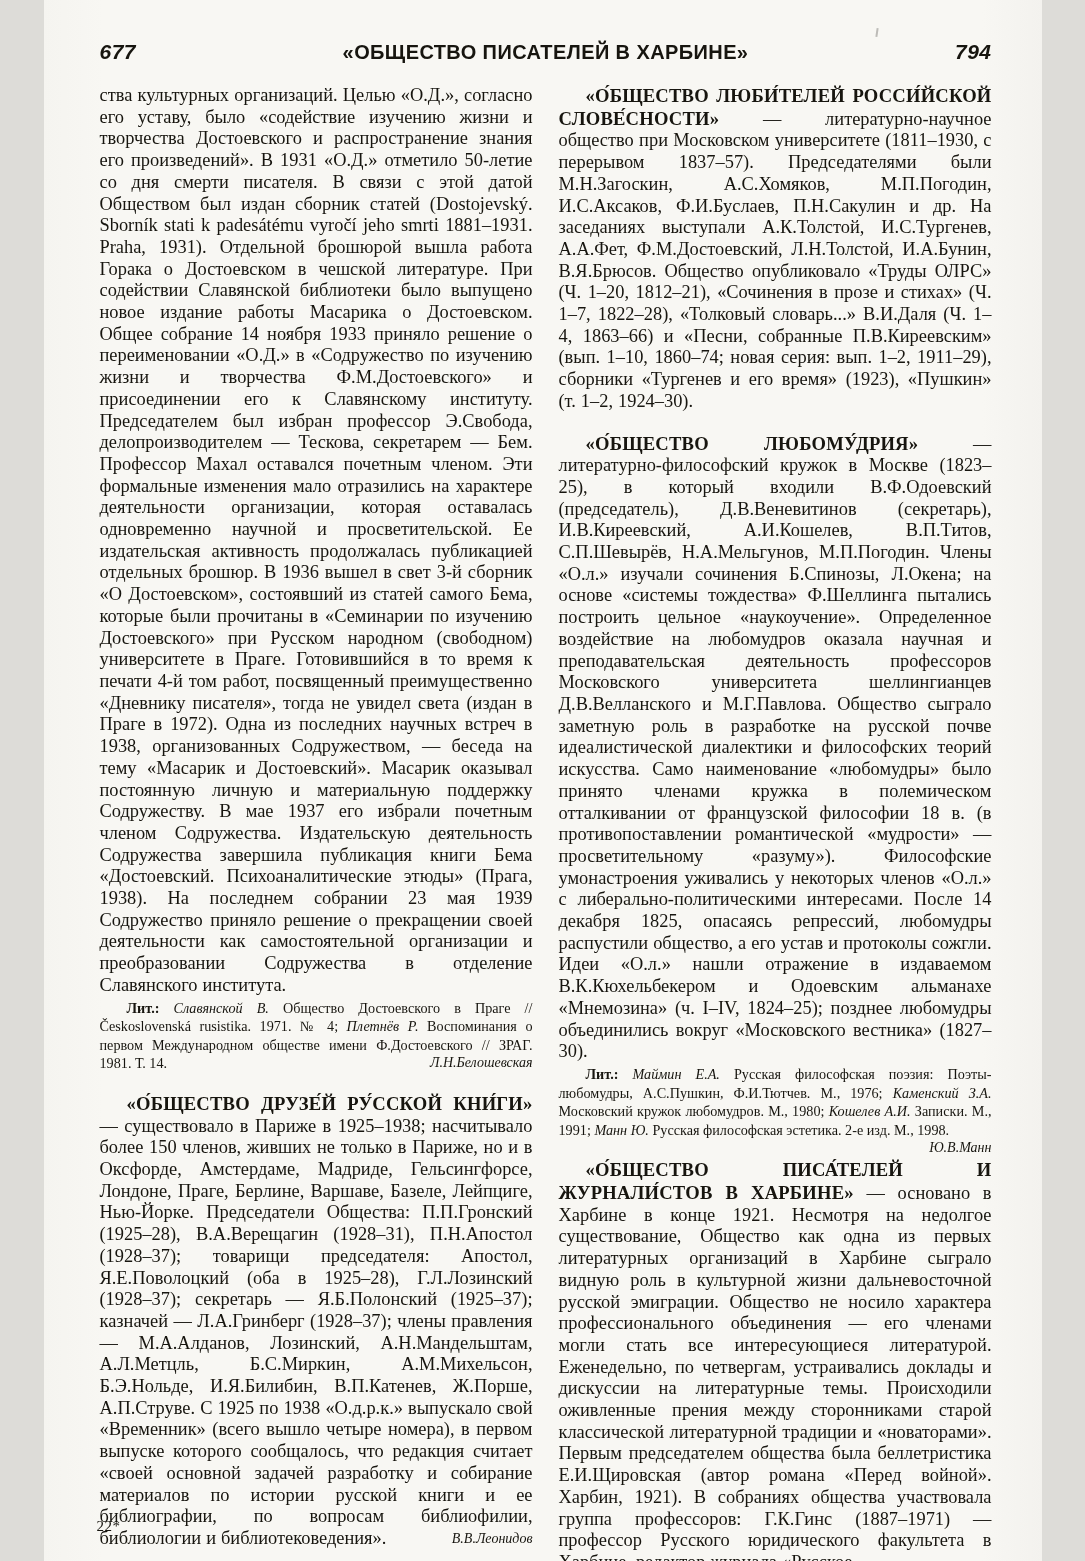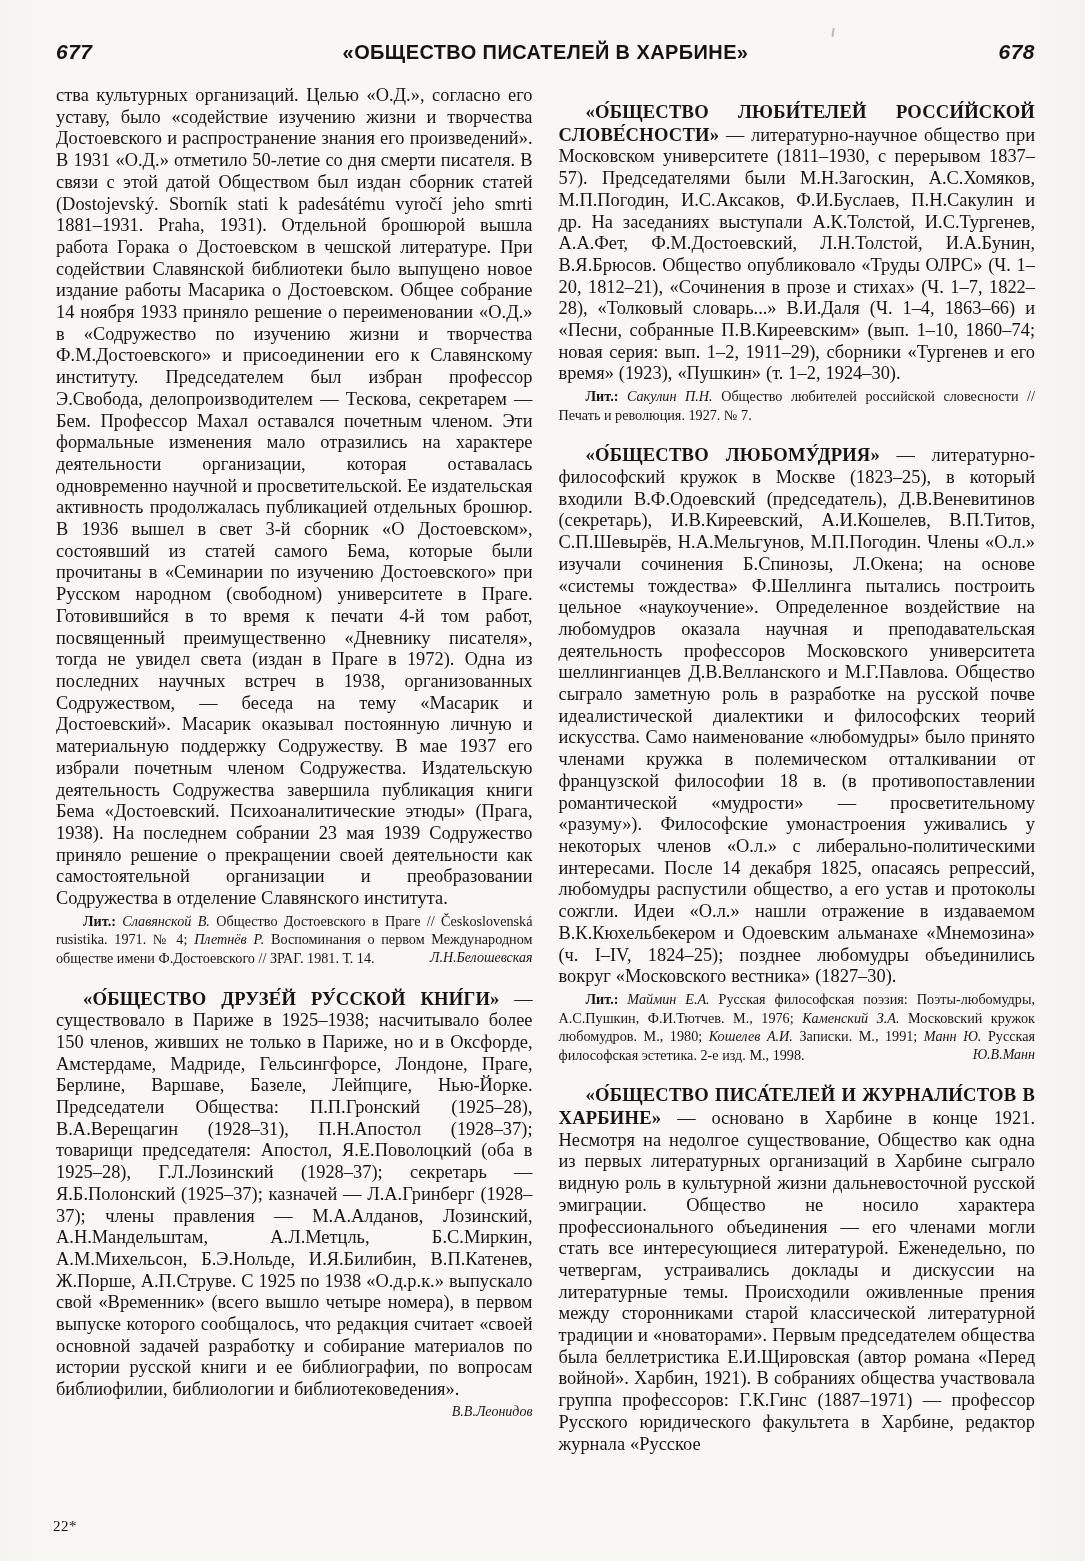--- a/index.html
+++ b/index.html
@@ -1,20 +1,20 @@
 <!DOCTYPE html>
 <html lang="ru"><head>
 <meta charset="utf-8">
 <style>
   html, body { margin: 0; padding: 0; }
   body { background: #dddcd8; }
 
   .page {
     position: relative;
-    width: 1085px;
+    width: 998px;
     height: 1561px;
     margin: 0 auto;
     background: linear-gradient(90deg, #f5f4f0 0%, #f8f7f3 6%, #f8f7f3 94%, #f3f2ee 100%);
     color: #17150f;
     box-sizing: border-box;
     padding: 40px 50px 0 56px;
     overflow: hidden;
     font-family: "Liberation Serif", "DejaVu Serif", serif;
   }
 
@@ -54,21 +54,21 @@
   }
 
   
   .body {
     margin: 0;
     font-size: 18.4px;
     line-height: 21.7px;
     word-spacing: 0.02em;
   }
   .body.entry { text-indent: 27px; margin-top: 20px; }
-  .body.entry.first { margin-top: 16px; }
+  .body.entry.first { margin-top: 0; }
   .ttl {
     font-weight: 700;
     font-size: 18.6px;
     letter-spacing: 0.2px;
   }
 
   
   .lit {
     margin: 2px 0 0;
     font-size: 14.2px;
@@ -112,21 +112,21 @@
 </head>
 <body>
 
 <div class="page">
 
   <div class="speck"></div>
 
   <header class="hdr">
     <span class="pn">677</span>
     <span class="rt">«ОБЩЕСТВО ПИСАТЕЛЕЙ В ХАРБИНЕ»</span>
-    <span class="pn right">678</span>
+    <span class="pn right">794</span>
   </header>
 
   <main class="cols">
 
     <section class="col">
 
       <article>
         <p class="body cont"><span>ства культурных организаций. Целью «О.Д.», согласно его уставу, было «содействие изучению жизни и творчества Достоевского и распространение знания его произведений». В 1931 «О.Д.» отметило 50-летие со дня смерти писателя. В связи с этой датой Обществом был издан сборник статей (Dostojevský. Sborník stati k padesátému vyročí jeho smrti 1881–1931. Praha, 1931). Отдельной брошюрой вышла работа Горака о Достоевском в чешской литературе. При содействии Славянской библиотеки было выпущено новое издание работы Масарика о Достоевском. Общее собрание 14 ноября 1933 приняло решение о переименовании «О.Д.» в «Содружество по изучению жизни и творчества Ф.М.Достоевского» и присоединении его к Славянскому институту. Председателем был избран профессор Э.Свобода, делопроизводителем — Тескова, секретарем — Бем. Профессор Махал оставался почетным членом. Эти формальные изменения мало отразились на характере деятельности организации, которая оставалась одновременно научной и просветительской. Ее издательская активность продолжалась публикацией отдельных брошюр. В 1936 вышел в свет 3-й сборник «О Достоевском», состоявший из статей самого Бема, которые были прочитаны в «Семинарии по изучению Достоевского» при Русском народном (свободном) университете в Праге. Готовившийся в то время к печати 4-й том работ, посвященный преимущественно «Дневнику писателя», тогда не увидел света (издан в Праге в 1972). Одна из последних научных встреч в 1938, организованных Содружеством, — беседа на тему «Масарик и Достоевский». Масарик оказывал постоянную личную и материальную поддержку Содружеству. В мае 1937 его избрали почетным членом Содружества. Издательскую деятельность Содружества завершила публикация книги Бема «Достоевский. Психоаналитические этюды» (Прага, 1938). На последнем собрании 23 мая 1939 Содружество приняло решение о прекращении своей деятельности как самостоятельной организации и преобразовании Содружества в отделение Славянского института.</span></p>
         <p class="lit"><span class="lab">Лит.: </span><span class="it">Славянской В.</span><span> Общество Достоевского в Праге // Československá rusistika. 1971. № 4; </span><span class="it">Плетнёв Р.</span><span> Воспоминания о первом Международном обществе имени Ф.Достоевского // ЗРАГ. 1981. Т. 14.</span><span class="sig">Л.Н.Белошевская</span></p>
       </article>
@@ -134,21 +134,20 @@
       <article>
         <p class="body entry"><span class="ttl">«О́БЩЕСТВО ДРУЗЕ́Й РУ́ССКОЙ КНИ́ГИ»</span> <span>— существовало в Париже в 1925–1938; насчитывало более 150 членов, живших не только в Париже, но и в Оксфорде, Амстердаме, Мадриде, Гельсингфорсе, Лондоне, Праге, Берлине, Варшаве, Базеле, Лейпциге, Нью-Йорке. Председатели Общества: П.П.Гронский (1925–28), В.А.Верещагин (1928–31), П.Н.Апостол (1928–37); товарищи председателя: Апостол, Я.Е.Поволоцкий (оба в 1925–28), Г.Л.Лозинский (1928–37); секретарь — Я.Б.Полонский (1925–37); казначей — Л.А.Гринберг (1928–37); члены правления — М.А.Алданов, Лозинский, А.Н.Мандельштам, А.Л.Метцль, Б.С.Миркин, А.М.Михельсон, Б.Э.Нольде, И.Я.Билибин, В.П.Катенев, Ж.Порше, А.П.Струве. С 1925 по 1938 «О.д.р.к.» выпускало свой «Временник» (всего вышло четыре номера), в первом выпуске которого сообщалось, что редакция считает «своей основной задачей разработку и собирание материалов по истории русской книги и ее библиографии, по вопросам библиофилии, библиологии и библиотековедения».</span><span class="sig">В.В.Леонидов</span></p>
       </article>
 
     </section>
 
     <section class="col">
 
       <article>
         <p class="body entry first"><span class="ttl">«О́БЩЕСТВО ЛЮБИ́ТЕЛЕЙ РОССИ́ЙСКОЙ СЛОВЕ́СНОСТИ»</span> <span>— литературно-научное общество при Московском университете (1811–1930, с перерывом 1837–57). Председателями были М.Н.Загоскин, А.С.Хомяков, М.П.Погодин, И.С.Аксаков, Ф.И.Буслаев, П.Н.Сакулин и др. На заседаниях выступали А.К.Толстой, И.С.Тургенев, А.А.Фет, Ф.М.Достоевский, Л.Н.Толстой, И.А.Бунин, В.Я.Брюсов. Общество опубликовало «Труды ОЛРС» (Ч. 1–20, 1812–21), «Сочинения в прозе и стихах» (Ч. 1–7, 1822–28), «Толковый словарь...» В.И.Даля (Ч. 1–4, 1863–66) и «Песни, собранные П.В.Киреевским» (вып. 1–10, 1860–74; новая серия: вып. 1–2, 1911–29), сборники «Тургенев и его время» (1923), «Пушкин» (т. 1–2, 1924–30).</span></p>
-        <p class="lit"><span class="lab">Лит.: </span><span class="it">Сакулин П.Н.</span><span> Общество любителей российской словесности // Печать и революция. 1927. № 7.</span></p>
       </article>
 
       <article>
         <p class="body entry"><span class="ttl">«О́БЩЕСТВО ЛЮБОМУ́ДРИЯ»</span> <span>— литературно-философский кружок в Москве (1823–25), в который входили В.Ф.Одоевский (председатель), Д.В.Веневитинов (секретарь), И.В.Киреевский, А.И.Кошелев, В.П.Титов, С.П.Шевырёв, Н.А.Мельгунов, М.П.Погодин. Члены «О.л.» изучали сочинения Б.Спинозы, Л.Окена; на основе «системы тождества» Ф.Шеллинга пытались построить цельное «наукоучение». Определенное воздействие на любомудров оказала научная и преподавательская деятельность профессоров Московского университета шеллингианцев Д.В.Велланского и М.Г.Павлова. Общество сыграло заметную роль в разработке на русской почве идеалистической диалектики и философских теорий искусства. Само наименование «любомудры» было принято членами кружка в полемическом отталкивании от французской философии 18 в. (в противопоставлении романтической «мудрости» — просветительному «разуму»). Философские умонастроения уживались у некоторых членов «О.л.» с либерально-политическими интересами. После 14 декабря 1825, опасаясь репрессий, любомудры распустили общество, а его устав и протоколы сожгли. Идеи «О.л.» нашли отражение в издаваемом В.К.Кюхельбекером и Одоевским альманахе «Мнемозина» (ч. I–IV, 1824–25); позднее любомудры объединились вокруг «Московского вестника» (1827–30).</span></p>
         <p class="lit"><span class="lab">Лит.: </span><span class="it">Маймин Е.А.</span><span> Русская философская поэзия: Поэты-любомудры, А.С.Пушкин, Ф.И.Тютчев. М., 1976; </span><span class="it">Каменский З.А.</span><span> Московский кружок любомудров. М., 1980; </span><span class="it">Кошелев А.И.</span><span> Записки. М., 1991; </span><span class="it">Манн Ю.</span><span> Русская философская эстетика. 2-е изд. М., 1998.</span><span class="sig">Ю.В.Манн</span></p>
       </article>
 
       <article>
         <p class="body entry"><span class="ttl">«О́БЩЕСТВО ПИСА́ТЕЛЕЙ И ЖУРНАЛИ́СТОВ В ХАРБИНЕ»</span> <span>— основано в Харбине в конце 1921. Несмотря на недолгое существование, Общество как одна из первых литературных организаций в Харбине сыграло видную роль в культурной жизни дальневосточной русской эмиграции. Общество не носило характера профессионального объединения — его членами могли стать все интересующиеся литературой. Еженедельно, по четвергам, устраивались доклады и дискуссии на литературные темы. Происходили оживленные прения между сторонниками старой классической литературной традиции и «новаторами». Первым председателем общества была беллетристика Е.И.Щировская (автор романа «Перед войной». Харбин, 1921). В собраниях общества участвовала группа профессоров: Г.К.Гинс (1887–1971) — профессор Русского юридического факультета в Харбине, редактор журнала «Русское</span></p>
       </article>

